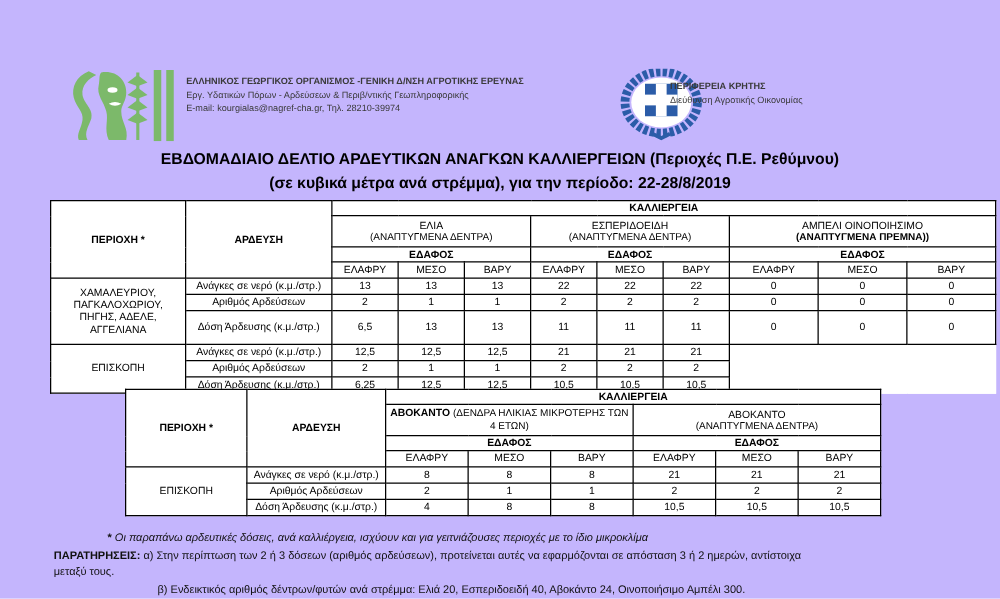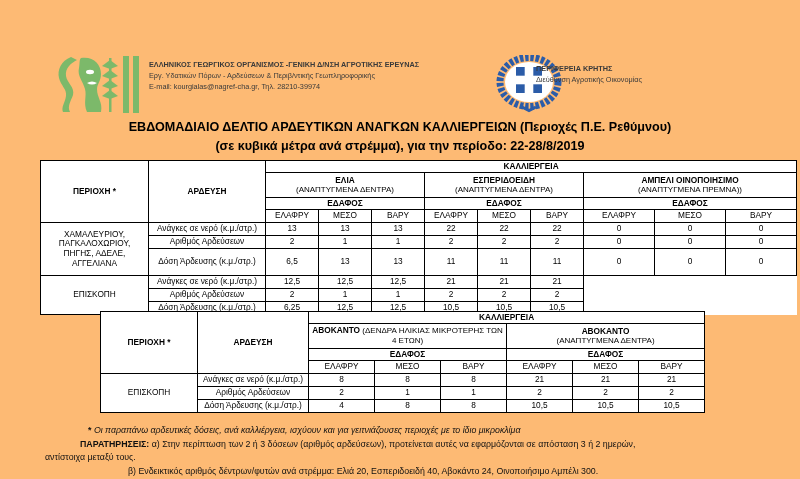--- a/index.html
+++ b/index.html
@@ -1,16 +1,16 @@
 <!DOCTYPE html>
 <html><head>
 <meta charset="utf-8">
 <style>
   html,body{margin:0;padding:0;background:#fff;}
-  .page{position:relative;width:800px;height:479px;background:#fdba74;overflow:hidden;
+  .page{position:relative;width:800px;height:479px;background:#c4b5fd;overflow:hidden;
         font-family:"Liberation Sans","DejaVu Sans",sans-serif;color:#000;}
 
   
   .logo-left{position:absolute;left:57px;top:56px;width:86px;height:57px;}
   .logo-right{position:absolute;left:496px;top:55px;width:66px;height:58px;}
   .org{position:absolute;font-size:7.3px;line-height:11px;color:#3a3a3a;}
   .org-left{left:149px;top:59px;width:340px;}
   .org-right{left:536px;top:63px;width:230px;}
   .org-l1{font-weight:bold;}
 
@@ -18,40 +18,40 @@
   .title{position:absolute;left:0;top:118px;width:800px;text-align:center;
          font-weight:bold;font-size:12.6px;line-height:19px;color:#000;}
 
   
   .tbl{border-collapse:collapse;table-layout:fixed;position:absolute;background:#fff;}
   .t1{left:40px;top:160px;width:756px;}
   .t2{left:100px;top:311px;width:604px;}
   .tbl td{border:1px solid #000;text-align:center;vertical-align:middle;
           font-size:8.3px;line-height:1.15;padding:0 2px;overflow:hidden;}
   .hdr{font-weight:bold;}
-  .cname{font-weight:bold;display:block;}
+  .cname{font-weight:normal;display:block;}
   .cname-inline{font-weight:bold;}
   .csub{font-weight:normal;font-size:8px;display:block;}
   .csub-inline{font-weight:normal;font-size:8px;}
-  .csub-b{font-weight:normal;}
+  .csub-b{font-weight:bold;}
   .region-name{white-space:pre-line;line-height:10.5px;}
   .h12{height:12px;} .h25{height:25px;} .h13{height:13px;} .h27{height:27px;}
   .bt{border-top:2px solid #000;}
   .bb{border-bottom:2px solid #000;}
   .bl{border-left:2px solid #000;}
   .br{border-right:2px solid #000;}
   td.void{border:none;background:#fff;}
 
   
-  .notes{position:absolute;left:12px;top:424px;width:658px;font-size:8.8px;
-         line-height:13px;color:#111;}
+  .notes{position:absolute;left:0;top:424px;width:658px;font-size:8.8px;
+         line-height:13px;color:#111;padding-left:10px;}
   .note-star{margin-left:76px;font-style:italic;}
   .note-star .star{font-style:normal;font-weight:bold;}
   .note-main{margin-left:33px;margin-top:1px;}
-  .note-label{font-weight:bold;margin-left:35px;}
+  .note-label{font-weight:bold;}
   .note-b{margin-left:116px;margin-top:1px;}
 </style>
 </head>
 <body>
 
 <div class="page">
 
   <svg class="logo-left" viewBox="0 0 86 57">
     <g fill="#7cb96a">
       <path d="M14,1 C4,5 0,14 2,22 C4,30 10,33 9,40 C8,47 4,51 6,56 L13,56 C10,50 14,45 16,39 C18,31 10,27 9,20 C8,12 14,7 20,4 Z"></path>

